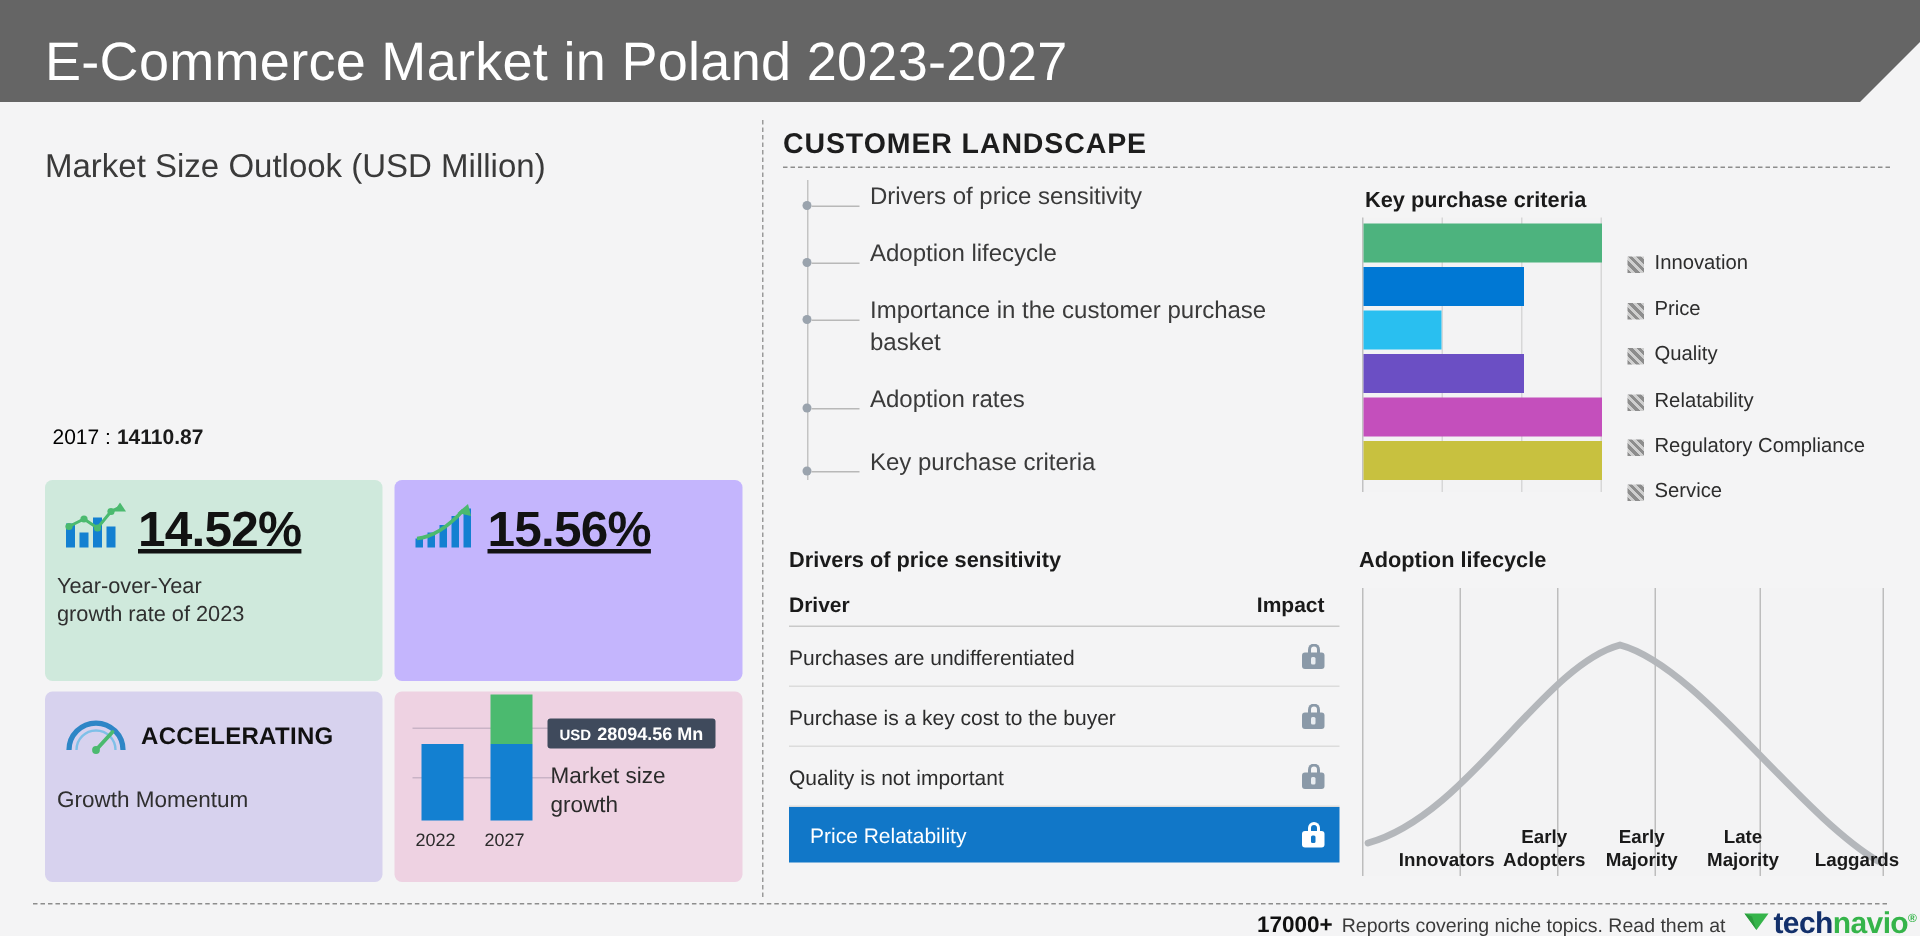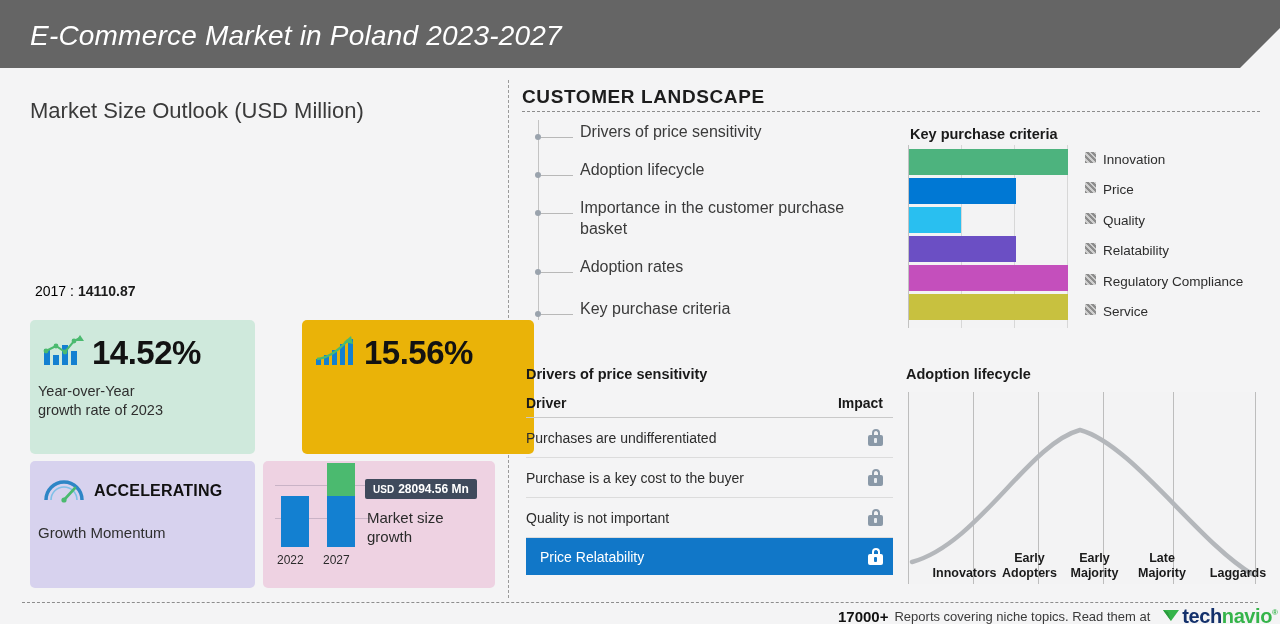--- a/index.html
+++ b/index.html
@@ -11,22 +11,22 @@
     overflow: hidden;
   }
 
   
   .header {
     position: absolute; left: 0; top: 0; width: 1280px; height: 68px;
     background: #656565;
   }
   .header-title {
     position: absolute; left: 30px; top: 20px;
-    font-size: 28px; color: #ffffff; font-weight: 400;
-    letter-spacing: 0.2px; white-space: nowrap; font-style: italic;
+    font-size: 36px; color: #ffffff; font-weight: 400;
+    letter-spacing: 0.2px; white-space: nowrap;
   }
   .header-fold {
     position: absolute; right: 0; bottom: 0;
     width: 0; height: 0;
     border-left: 40px solid transparent;
     border-bottom: 40px solid #f4f4f5;
   }
   .header-fold-shadow {
     position: absolute; right: 0; bottom: 0;
     width: 0; height: 0;
@@ -57,28 +57,29 @@
     position: absolute; left: 35px; top: 283px;
     font-size: 14px; color: #3d3d3d;
   }
   .baseline-row .yr { color: #000000; }
   .baseline-row .val { font-weight: bold; color: #1b1b1b; margin-left: 4px; }
 
   .card {
     position: absolute; border-radius: 5px;
   }
   .card-yoy  { left: 30px;  top: 320px; width: 225px; height: 134px; background: #cfe9dc; }
-  .card-cagr { left: 263px; top: 320px; width: 232px; height: 134px; background: #eab308; margin-left: 39px; }
+  .card-cagr { left: 263px; top: 320px; width: 232px; height: 134px; background: #c4b5fd; }
   .card-mom  { left: 30px;  top: 461px; width: 225px; height: 127px; background: #d7d2ee; }
   .card-mkt  { left: 263px; top: 461px; width: 232px; height: 127px; background: #eed2e2; }
 
   .stat-row { display: flex; align-items: center; padding: 14px 0 0 12px; }
   .stat-value {
     font-size: 33px; font-weight: bold; color: #121212; margin-left: 8px;
     letter-spacing: -0.5px;
+    text-decoration: underline;
   }
   .stat-caption {
     padding: 10px 0 0 8px; font-size: 14.5px; color: #2f2f2f; line-height: 1.3;
   }
   .accel-label {
     font-size: 16px; font-weight: bold; color: #111; margin-left: 8px;
     letter-spacing: 0.2px;
   }
 
   
@@ -138,21 +139,21 @@
     position: absolute; left: 908px; top: 145px; width: 160px; height: 183px;
     background: #f3f3f4;
     border-left: 1px solid #c2c2c2;
   }
   .kpc-grid {
     position: absolute; top: 0; width: 1px; height: 100%; background: #d7d7d7;
   }
   .kpc-bar { position: absolute; left: 0; height: 26px; }
   .kpc-legend { position: absolute; left: 1085px; top: 152px; }
   .kpc-legend-row {
-    display: flex; align-items: flex-start; height: 30.4px;
+    display: flex; align-items: flex-end; height: 30.4px;
   }
   .kpc-swatch {
     width: 11px; height: 11px; margin-right: 7px; flex: 0 0 auto;
     background: repeating-linear-gradient(45deg, #8d8d8d 0 2px, #cfcfcf 2px 4px);
   }
   .kpc-legend-label { font-size: 13.5px; color: #2d2d2d; white-space: nowrap; }
 
   
   .dt-title {
     position: absolute; left: 526px; top: 366px;

